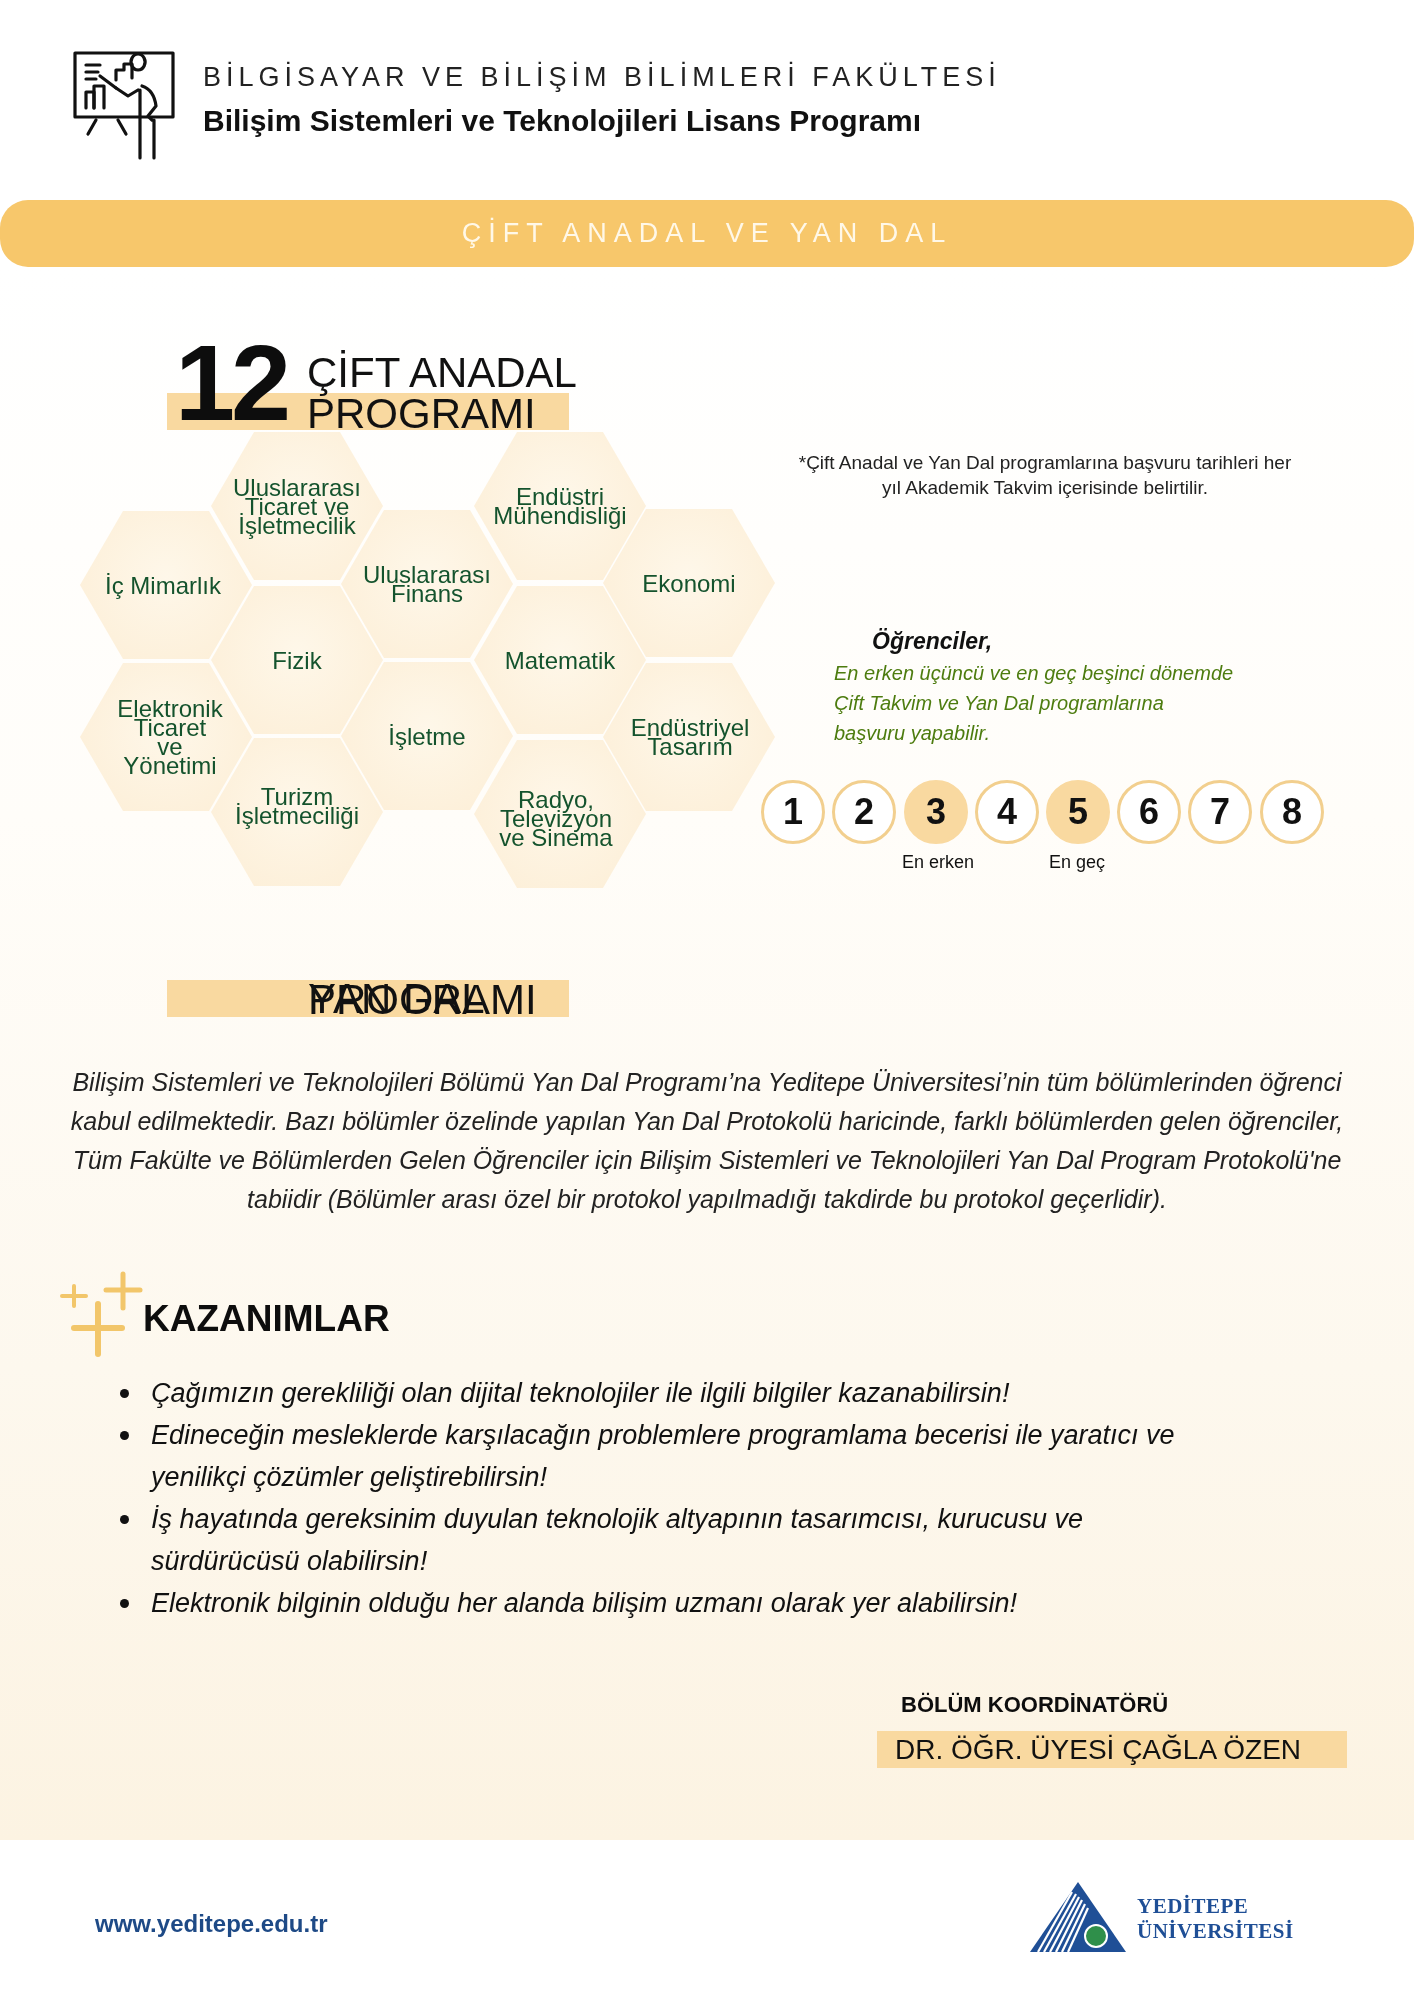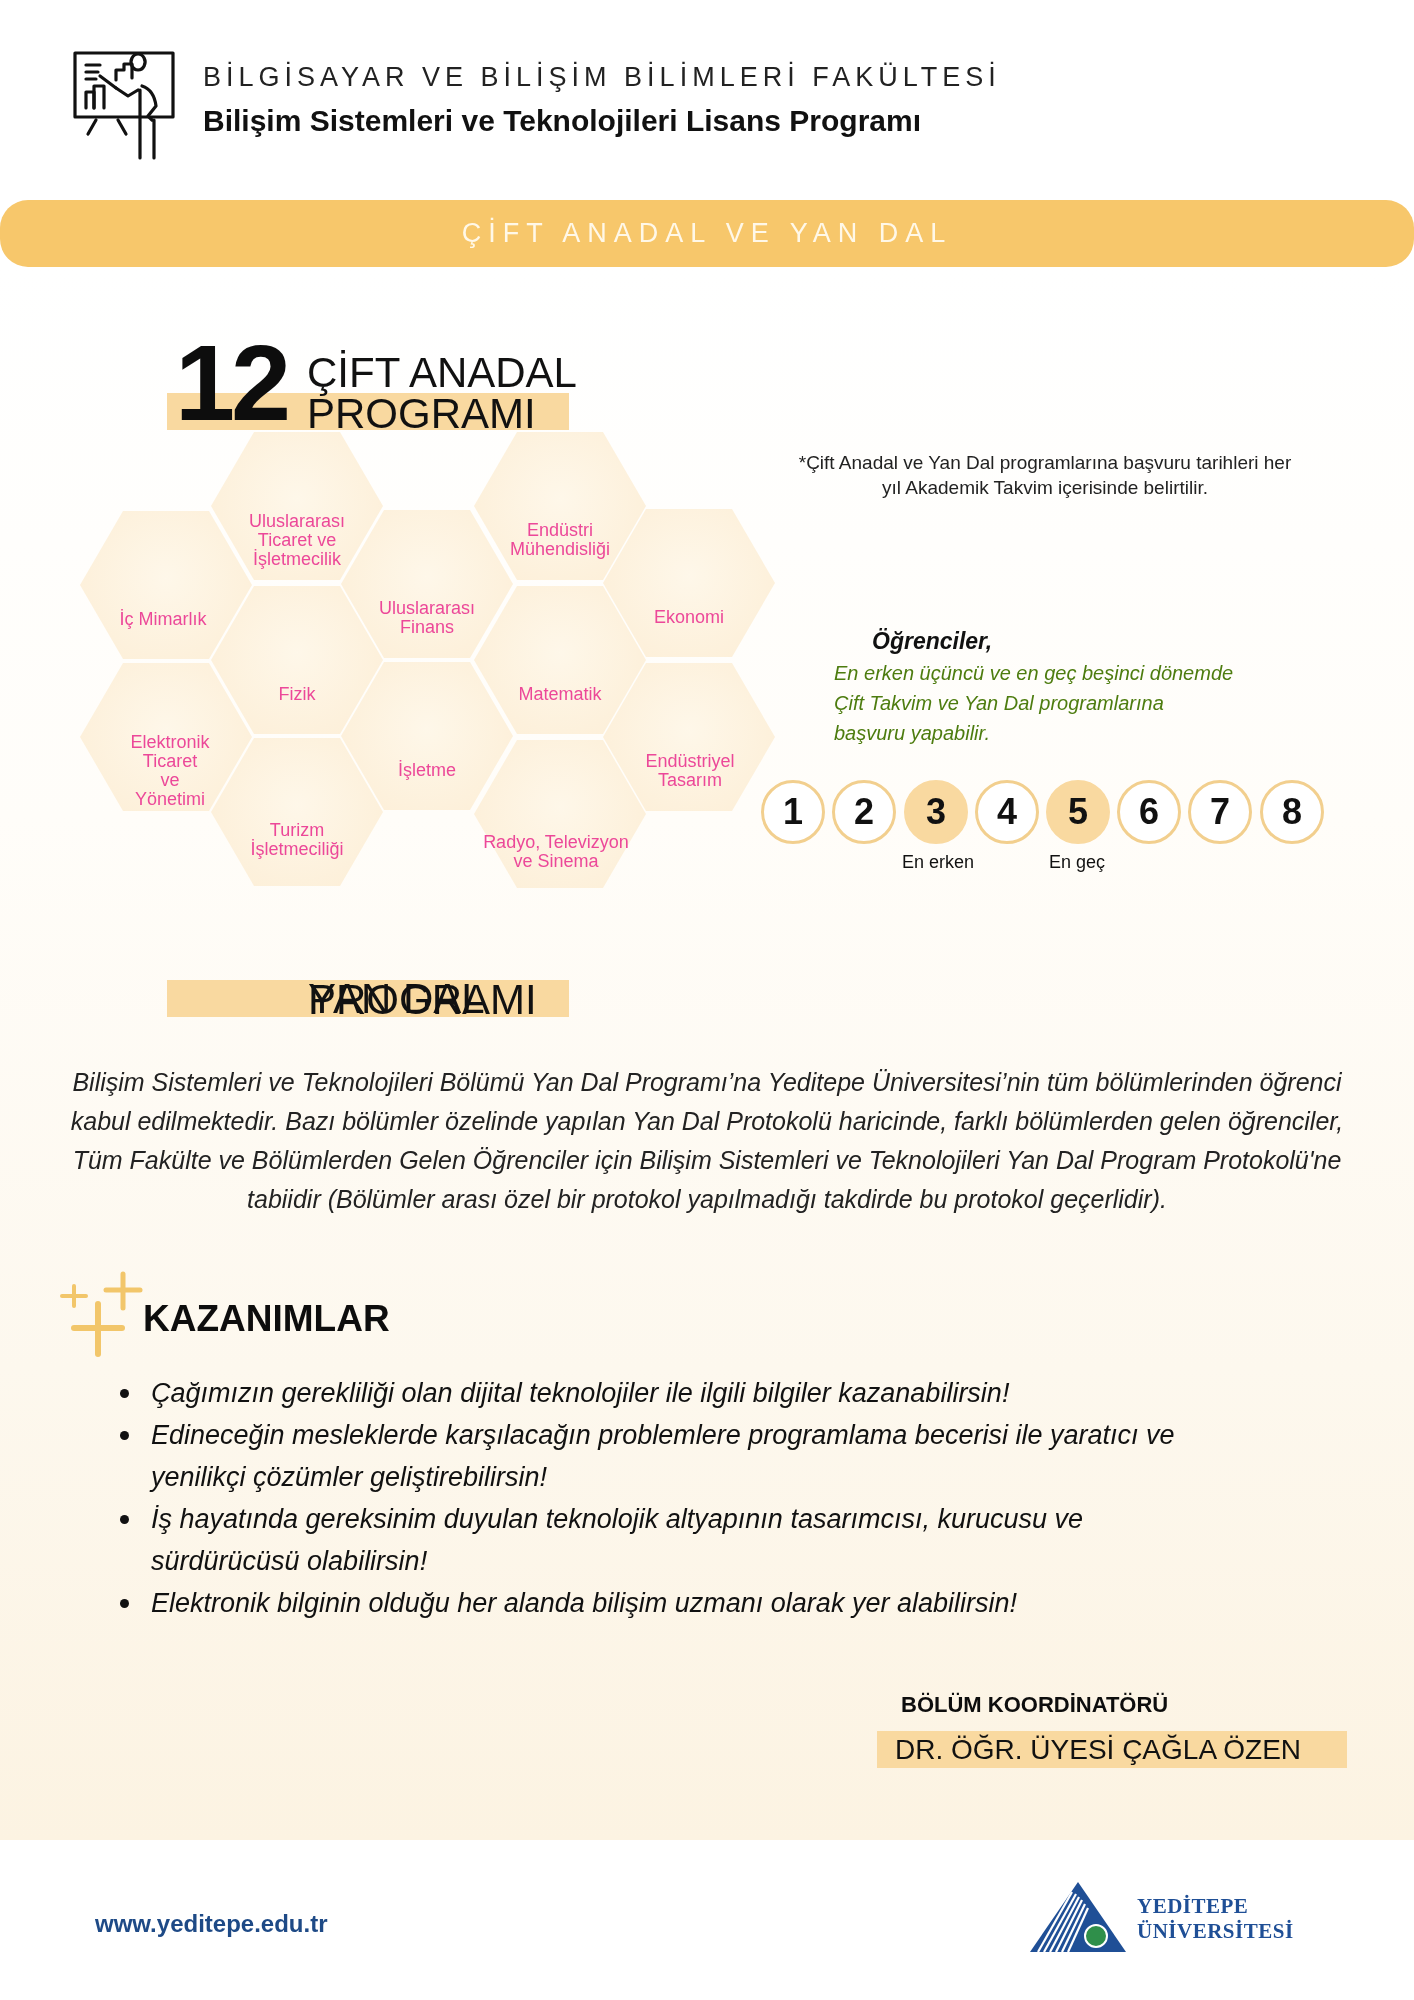--- a/index.html
+++ b/index.html
@@ -40,23 +40,22 @@
   .title-line { font-size: 42px; font-weight: 300; line-height: 42px; color: #111; }
   
   .hex {
     position: absolute; width: 172px; height: 148px;
     clip-path: polygon(25% 0, 75% 0, 100% 50%, 75% 100%, 25% 100%, 0 50%);
     background: radial-gradient(circle at 50% 45%, #fef6e6 0%, #fcebcf 100%);
     opacity: 0.85;
   }
   .hex-label {
     position: absolute; width: 150px; text-align: center;
-    font-size: 18px; line-height: 19px; color: #ec4899; font-weight: 300;
+    font-size: 24px; line-height: 19px; color: #14532d; font-weight: 300;
     transform: translate(-50%, -50%);
-    margin-top: 34px;
   }
   .note {
     left: 765px; top: 450px; width: 560px; text-align: center;
     font-size: 19px; line-height: 25px; color: #222;
   }
   .students-head { left: 872px; top: 628px; font-size: 23px; font-weight: 700; font-style: italic; }
   .students-body { left: 826px; top: 658px; width: 520px; font-size: 20px; line-height: 30px; font-style: italic; color: #4d7c0f; font-weight: 300; margin-left: 8px; }
   .sem {
     position: absolute; width: 64px; height: 64px; border-radius: 50%;
     border: 3px solid #F2CF8E; background: #fff;

